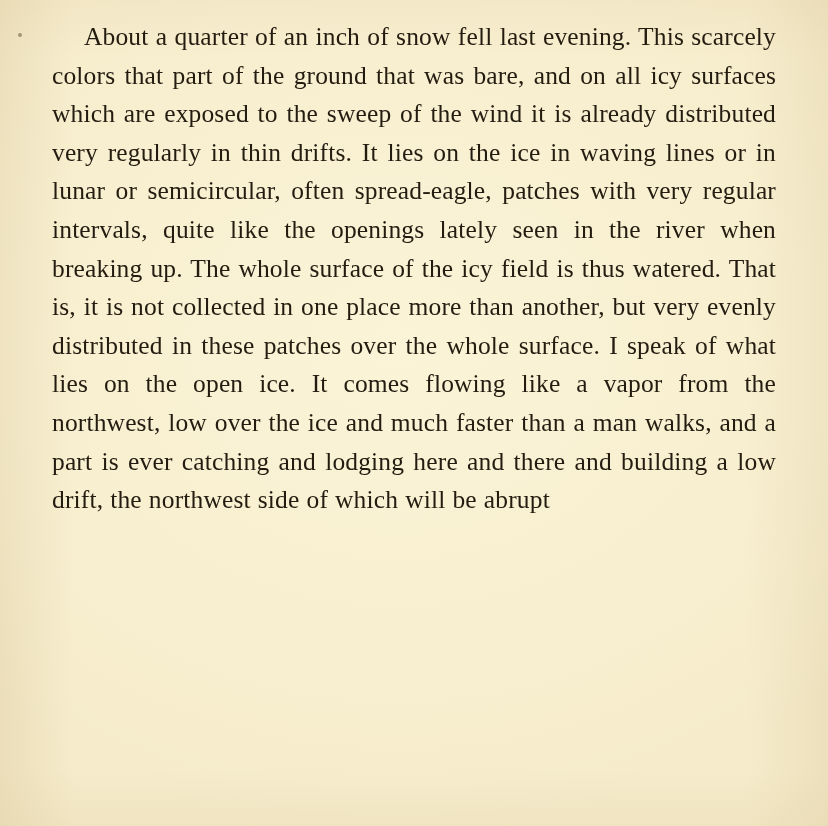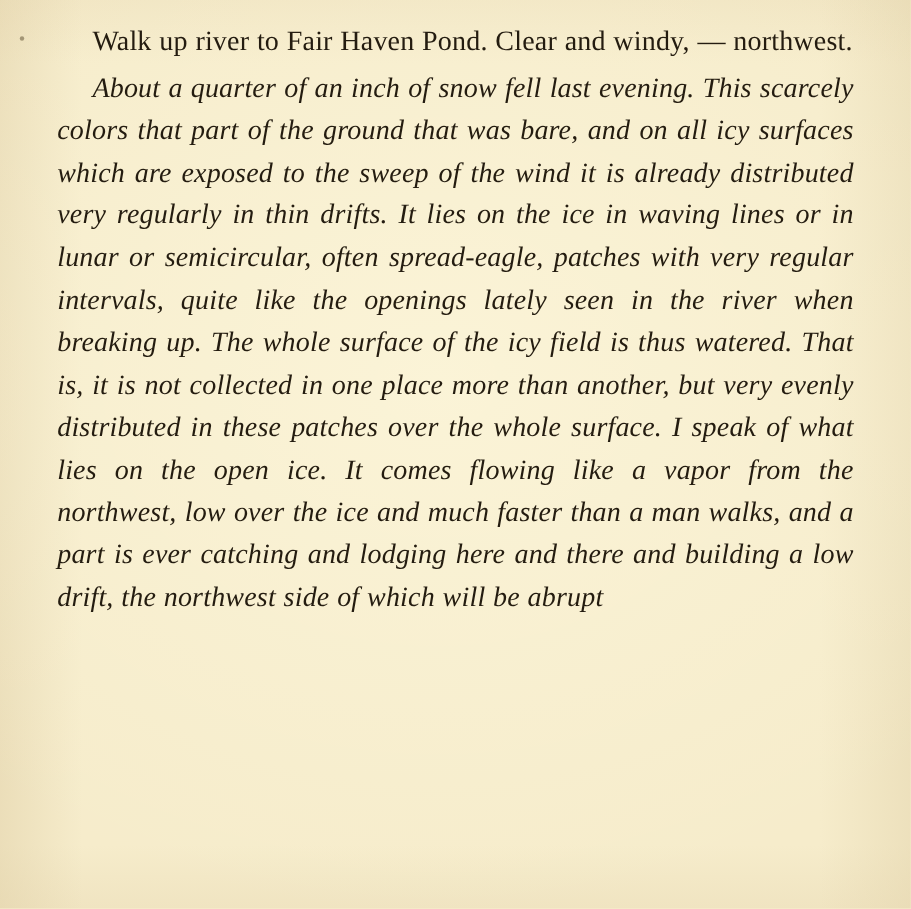--- a/index.html
+++ b/index.html
@@ -80,16 +80,15 @@
 </head>
 <body>
 
 <div class="page"></div>
 
 <div class="margin-dot"></div>
 
 <div class="text-column">
 
 
-  <p class="para last-line-loose">Walk up river to Fair Haven Pond. Clear and windy, — northwest.</p>
   <p class="para">About a quarter of an inch of snow fell last evening. This scarcely colors that part of the ground that was bare, and on all icy surfaces which are exposed to the sweep of the wind it is already distributed very regularly in thin drifts. It lies on the ice in waving lines or in lunar or semicircular, often spread-eagle, patches with very regular intervals, quite like the openings lately seen in the river when breaking up. The whole surface of the icy field is thus watered. That is, it is not collected in one place more than another, but very evenly distributed in these patches over the whole surface. I speak of what lies on the open ice. It comes flowing like a vapor from the northwest, low over the ice and much faster than a man walks, and a part is ever catching and lodging here and there and building a low drift, the northwest side of which will be abrupt</p>
 
 </div>
 
 </body></html>

